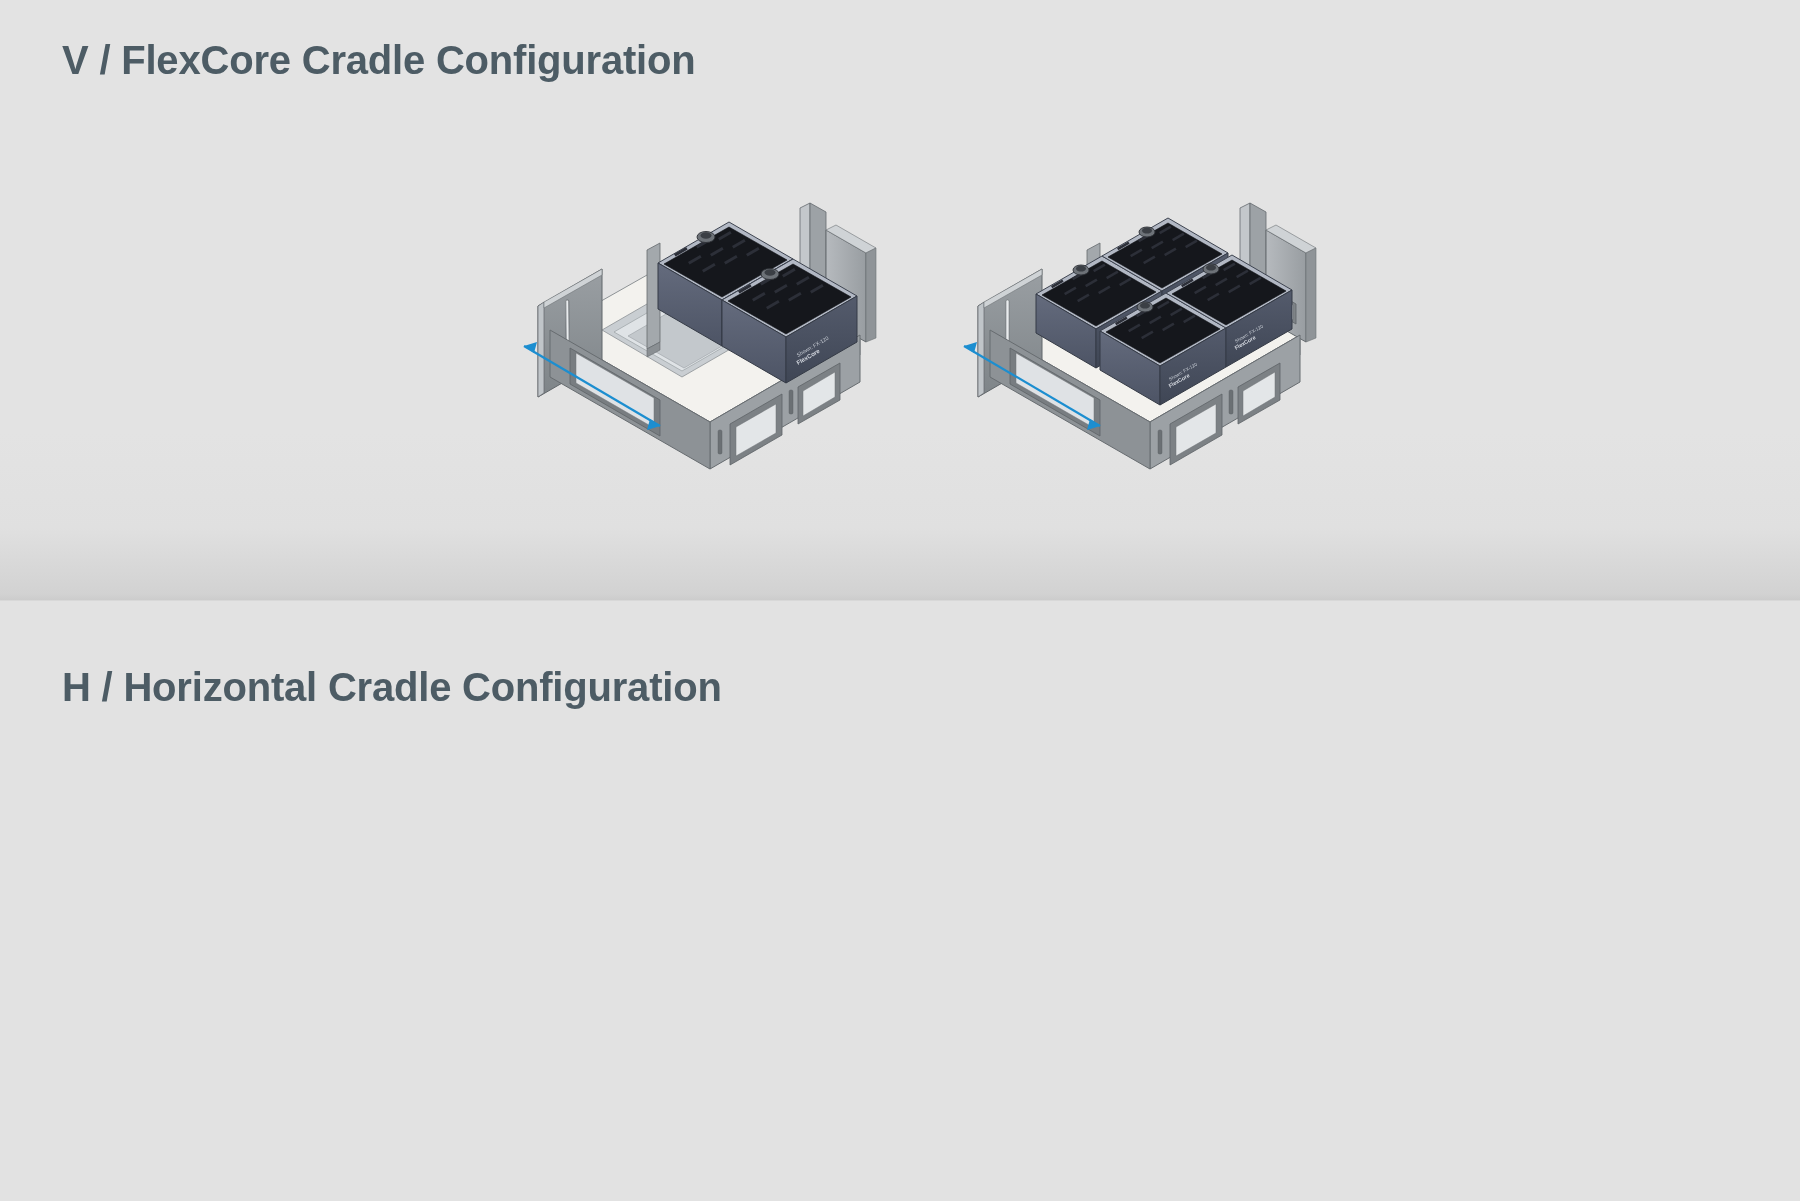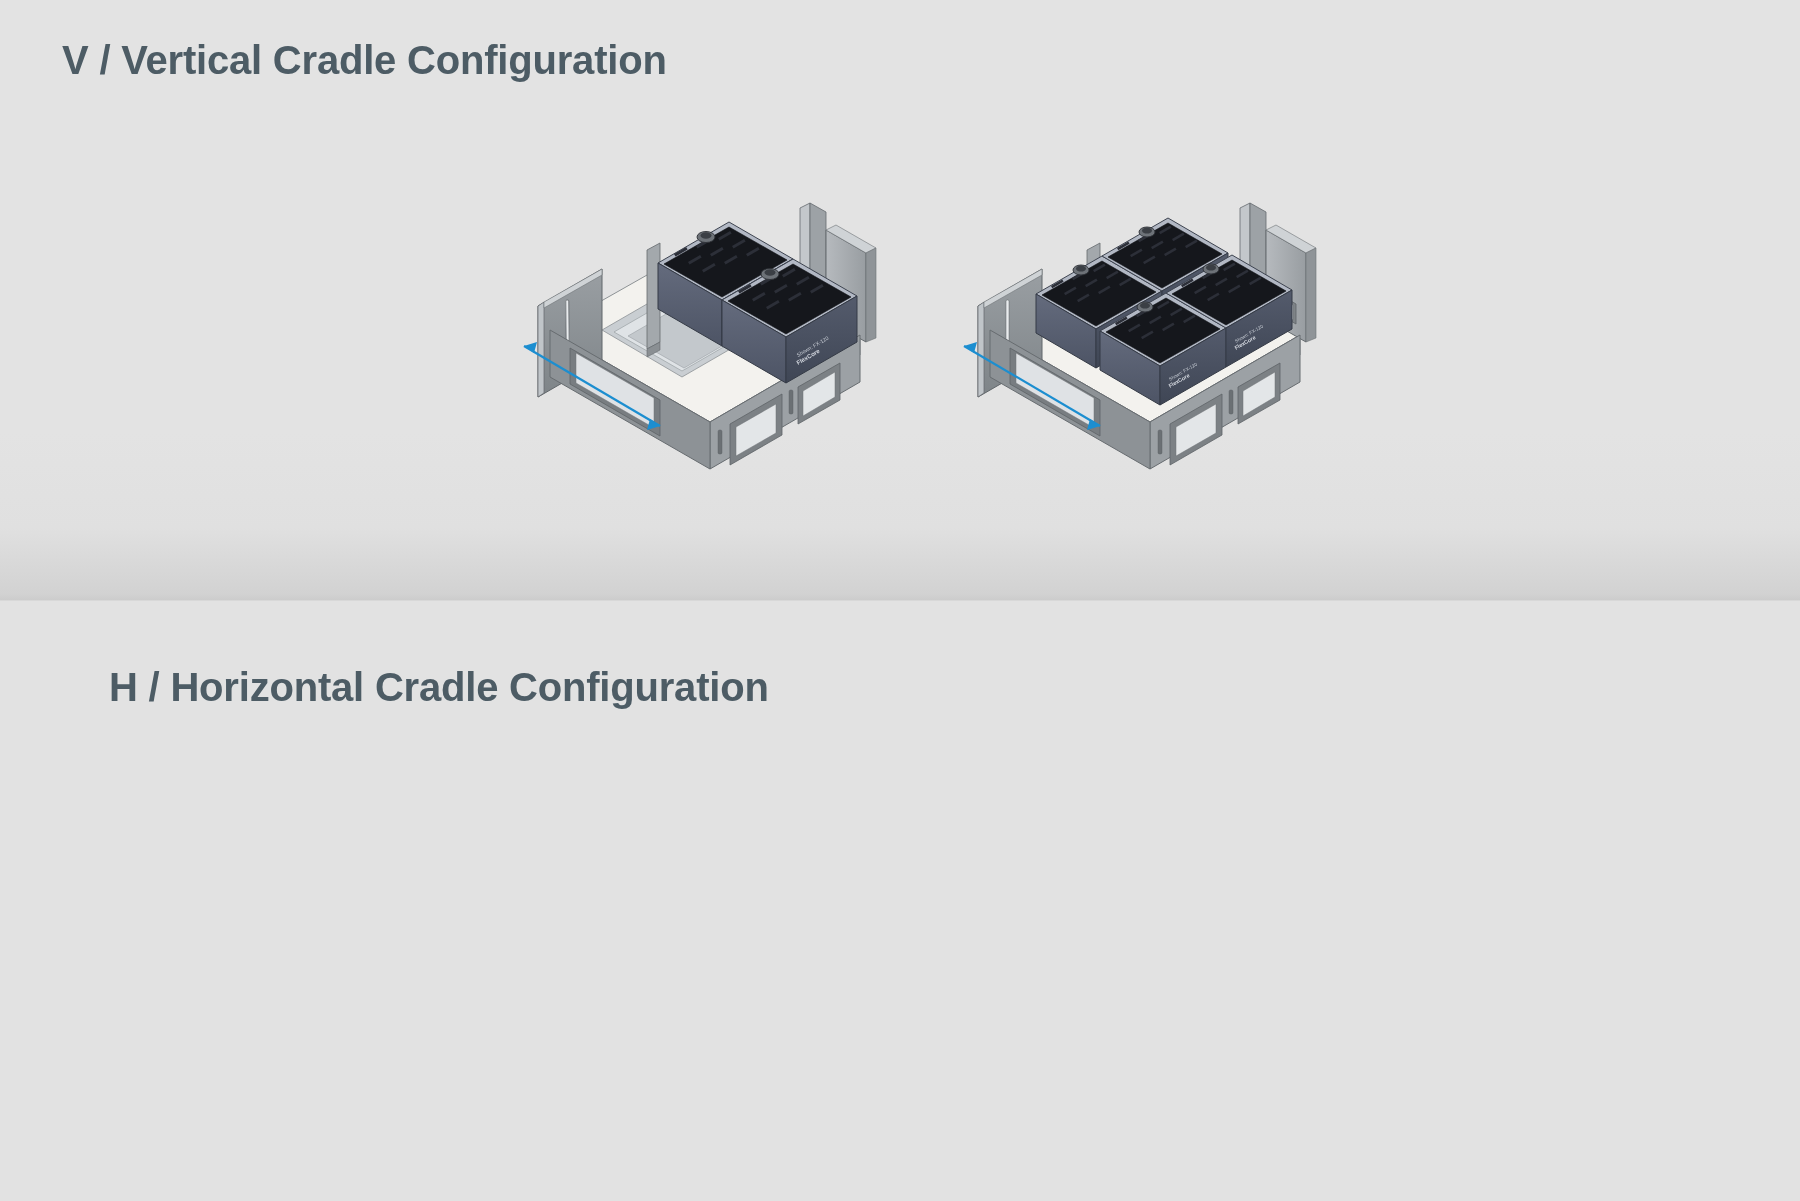--- a/index.html
+++ b/index.html
@@ -46,21 +46,21 @@
     position: absolute;
     left: 62px;
     font-size: 40px;
     font-weight: bold;
     color: #4d5c65;
     letter-spacing: -0.2px;
     white-space: nowrap;
     font-family: "Liberation Sans", sans-serif;
   }
   .title-v { top: 38px; }
-  .title-h { top: 64px; margin-left: 47px; }
+  .title-h { top: 64px; }
 
   
   .fig-row {
     position: absolute;
     left: 0;
     width: 100%;
     display: flex;
     align-items: flex-start;
     justify-content: center;
   }
@@ -76,21 +76,21 @@
   }
   .figure svg { display: block; }
 </style>
 </head>
 <body>
 
 <div class="page">
 
   <div class="section section-vertical">
 
-    <div class="section-title title-v">V / Vertical Cradle Configuration</div>
+    <div class="section-title title-v">V / FlexCore Cradle Configuration</div>
 
     <div class="fig-row row-v">
 
       <div class="figure">
         <svg width="400" height="330" viewBox="0 0 400 330" xmlns="http://www.w3.org/2000/svg">
           <defs>
             <linearGradient id="v1panel" x1="0" y1="0" x2="0" y2="1">
               <stop offset="0" stop-color="#9a9fa3"></stop>
                 <stop offset="1" stop-color="#7e8488"></stop>
             </linearGradient>

